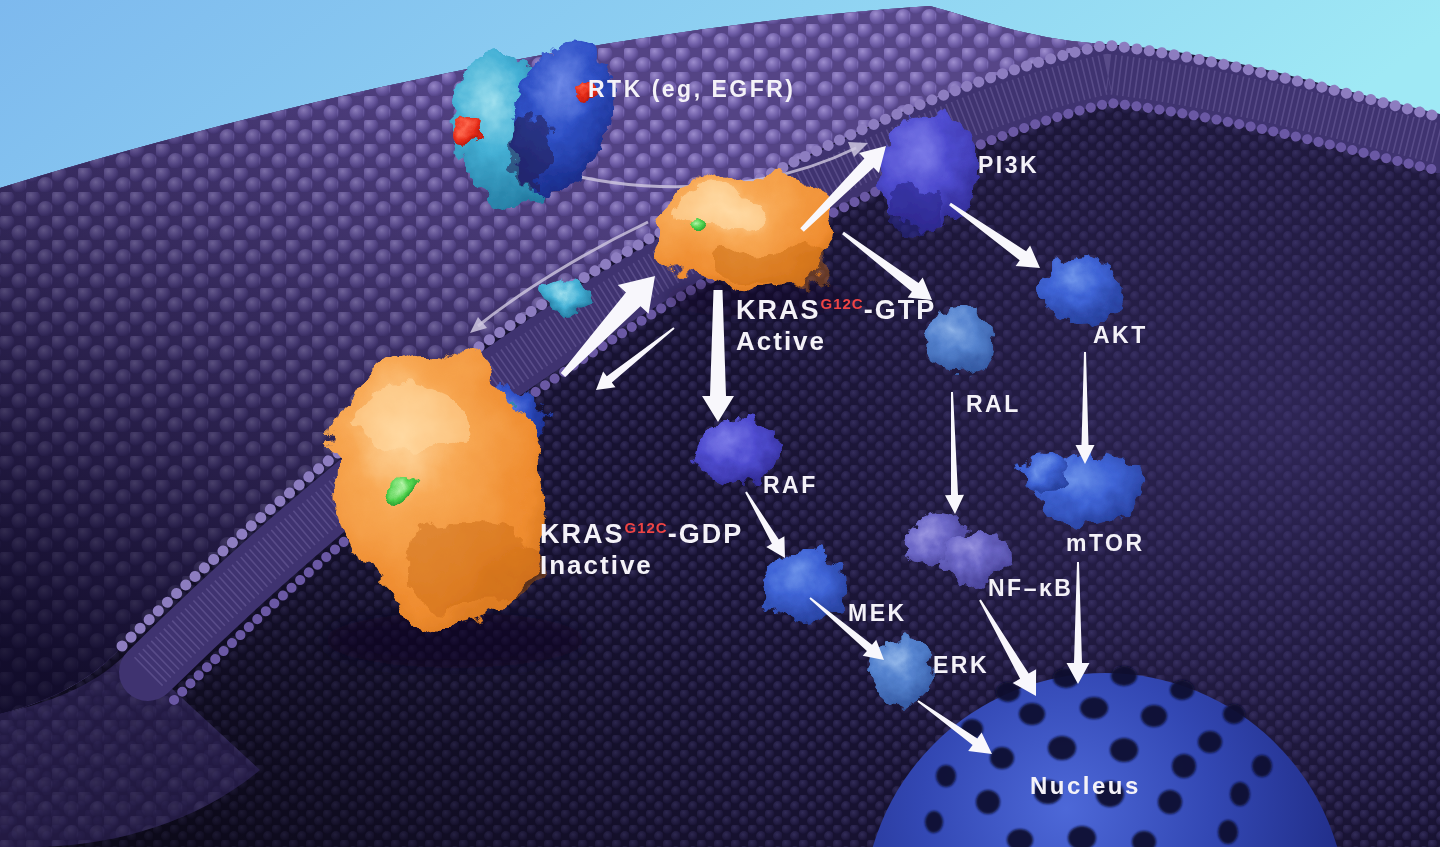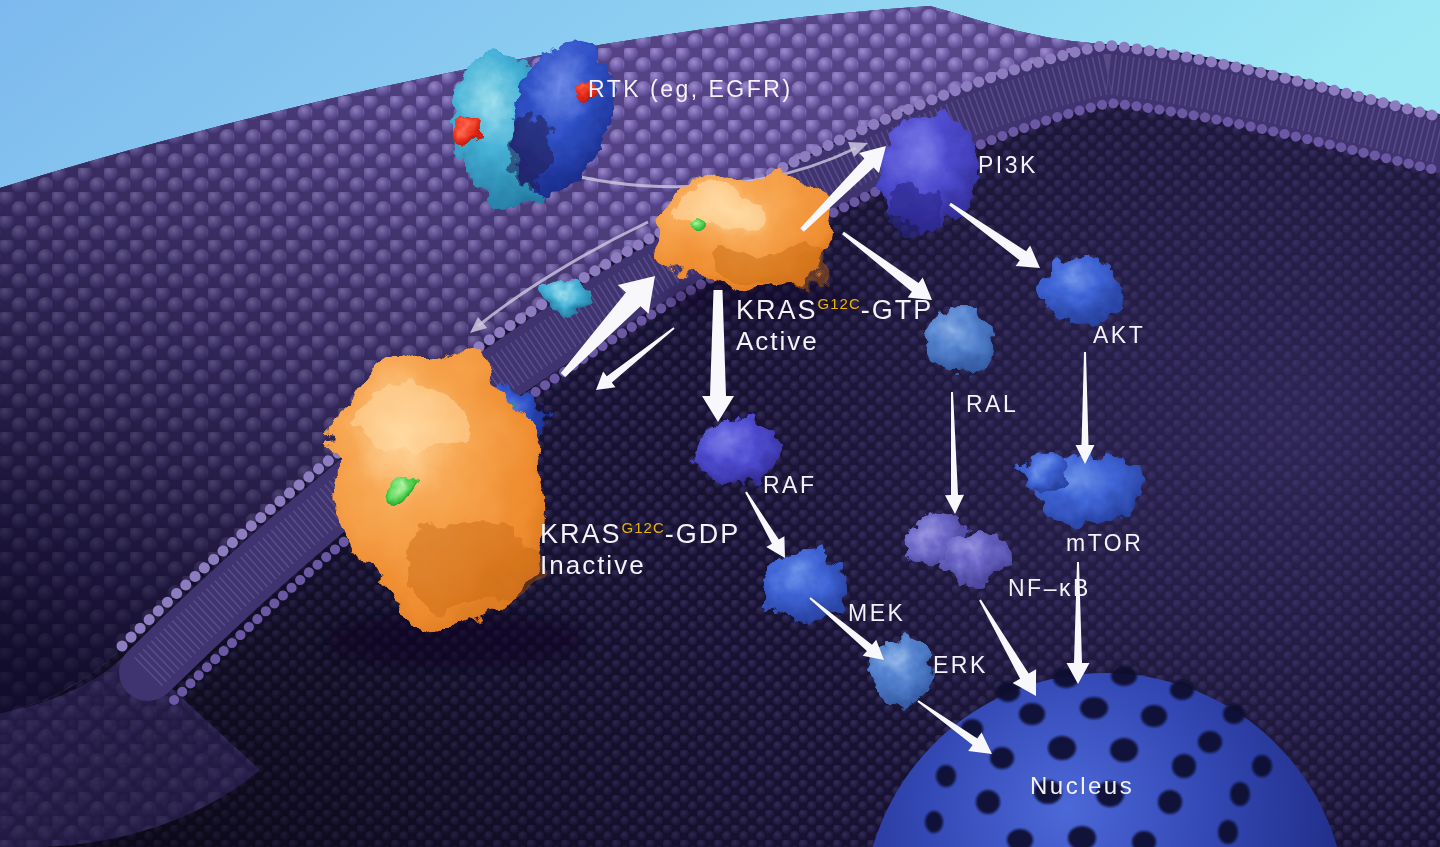--- a/index.html
+++ b/index.html
@@ -1,31 +1,31 @@
 <!DOCTYPE html>
 <html><head>
 <meta charset="utf-8">
 <style>
   html,body{margin:0;padding:0;background:#000;}
   .stage{position:relative;width:1440px;height:847px;overflow:hidden;
          font-family:"Liberation Sans",sans-serif;}
   .stage svg{position:absolute;left:0;top:0;}
-  .lbl{position:absolute;color:#f4f2f8;font-weight:400;font-size:23px;
+  .lbl{position:absolute;color:#f4f2f8;font-weight:700;font-size:23px;
        letter-spacing:2.5px;white-space:nowrap;user-select:none;}
   .lbl-kras{font-size:27px;letter-spacing:2px;line-height:1.2;}
   .lbl-kras .state{font-size:26px;}
-  .mut{color:#eab308;font-size:15px;letter-spacing:1px;position:relative;top:-10px;}
+  .mut{color:#ef4444;font-size:15px;letter-spacing:1px;position:relative;top:-10px;}
   .p-rtk{left:588px;top:76px;}
   .p-kgtp{left:736px;top:294px;}
   .p-kgdp{left:540px;top:518px;}
   .p-pi3k{left:978px;top:152px;}
   .p-akt{left:1093px;top:322px;text-align:center;}
   .p-ral{left:966px;top:391px;}
   .p-mtor{left:1066px;top:530px;}
-  .p-nfkb{left:988px;top:575px;margin-left:20px;}
+  .p-nfkb{left:988px;top:575px;}
   .p-raf{left:763px;top:472px;}
   .p-mek{left:848px;top:588px;margin-top:12px;}
   .p-erk{left:933px;top:652px;text-align:center;}
   .p-nucleus{left:1030px;top:765px;font-size:24px;margin-top:7px;}
 </style>
 </head>
 <body>
 
 <div class="stage">
 <svg width="1440" height="847" viewBox="0 0 1440 847">

